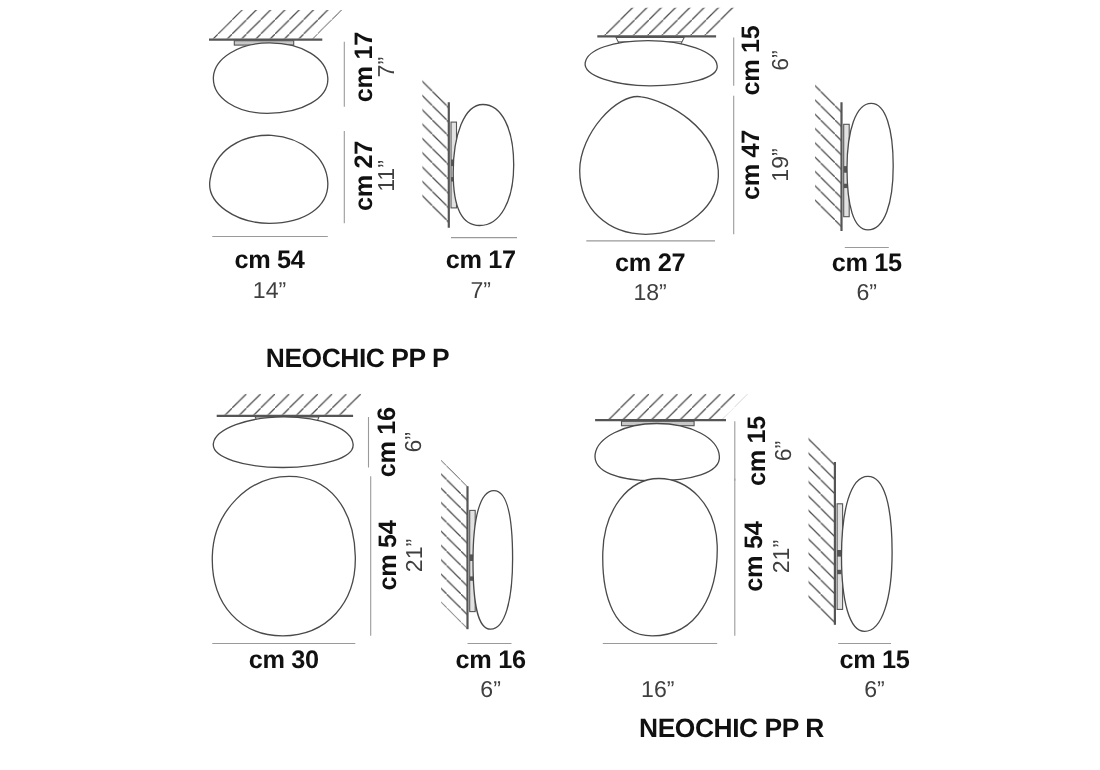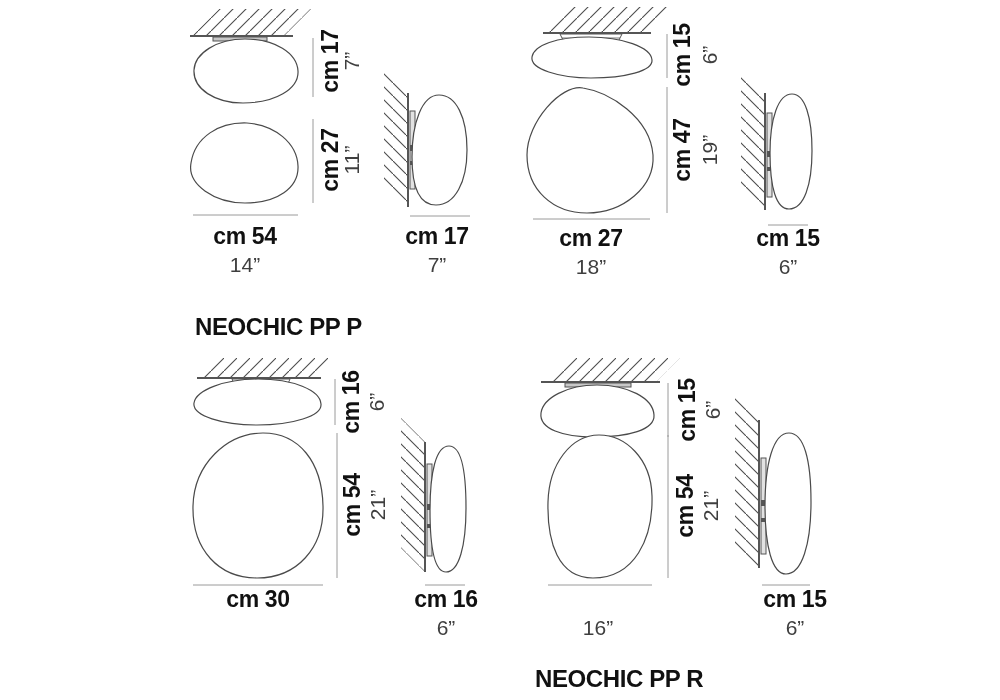--- a/index.html
+++ b/index.html
@@ -6,21 +6,21 @@
   .stage{position:relative;width:1000px;height:700px;background:#fff;overflow:hidden;
          font-family:"Liberation Sans", sans-serif;}
   .quadrant{position:absolute;width:345px;height:345px;}
   .q-svg{position:absolute;left:0;top:0;}
   .lbl{position:absolute;white-space:nowrap;}
   .h-lbl{width:130px;text-align:center;line-height:27px;}
   .v-lbl{width:110px;height:26px;line-height:26px;text-align:center;
          transform:rotate(-90deg);transform-origin:center center;}
   .cm{font-weight:bold;font-size:23px;color:#111111;letter-spacing:-0.3px;}
   .in{font-size:21px;color:#3f3f3f;}
-  .title{position:absolute;width:260px;text-align:left;font-weight:bold;
+  .title{position:absolute;width:260px;text-align:center;font-weight:bold;
          font-size:24px;color:#111111;letter-spacing:-0.4px;line-height:28px;}
   svg .outline{fill:#ffffff;stroke:#4a4a4a;stroke-width:1.2;}
   svg .structure{stroke:#555555;stroke-width:2;}
   svg .dim{stroke:#9a9a9a;stroke-width:1;}
   svg .canopy{fill:#c8c8c8;stroke:#555555;stroke-width:1;}
   svg .canopy2{fill:#ffffff;stroke:#555555;stroke-width:1;}
   svg .bracket{fill:#e2e2e2;stroke:#555555;stroke-width:1;}
   svg .clip{fill:#555555;}
   svg .thin{stroke:#555555;stroke-width:0.8;}
 </style>
@@ -168,16 +168,16 @@
       </g>
       <line class="dim" x1="237" y1="227" x2="285" y2="227"></line>
     </svg>
     <div class="lbl v-lbl cm" style="left:107px;top:39px">cm 15</div>
     <div class="lbl v-lbl in" style="left:133px;top:39px">6”</div>
     <div class="lbl v-lbl cm" style="left:105px;top:135px">cm 54</div>
     <div class="lbl v-lbl in" style="left:131px;top:135px">21”</div>
     <div class="lbl h-lbl in" style="left:8px;top:256px">16”</div>
     <div class="lbl h-lbl cm" style="left:205px;top:228px">cm 15</div>
     <div class="lbl h-lbl in" style="left:205px;top:256px">6”</div>
-    <div class="title" style="left:10px;top:307px">NEOCHIC PP R</div>
+    <div class="title" style="left:10px;top:291px">NEOCHIC PP R</div>
   </div>
 
 </div>
 
 </body></html>

